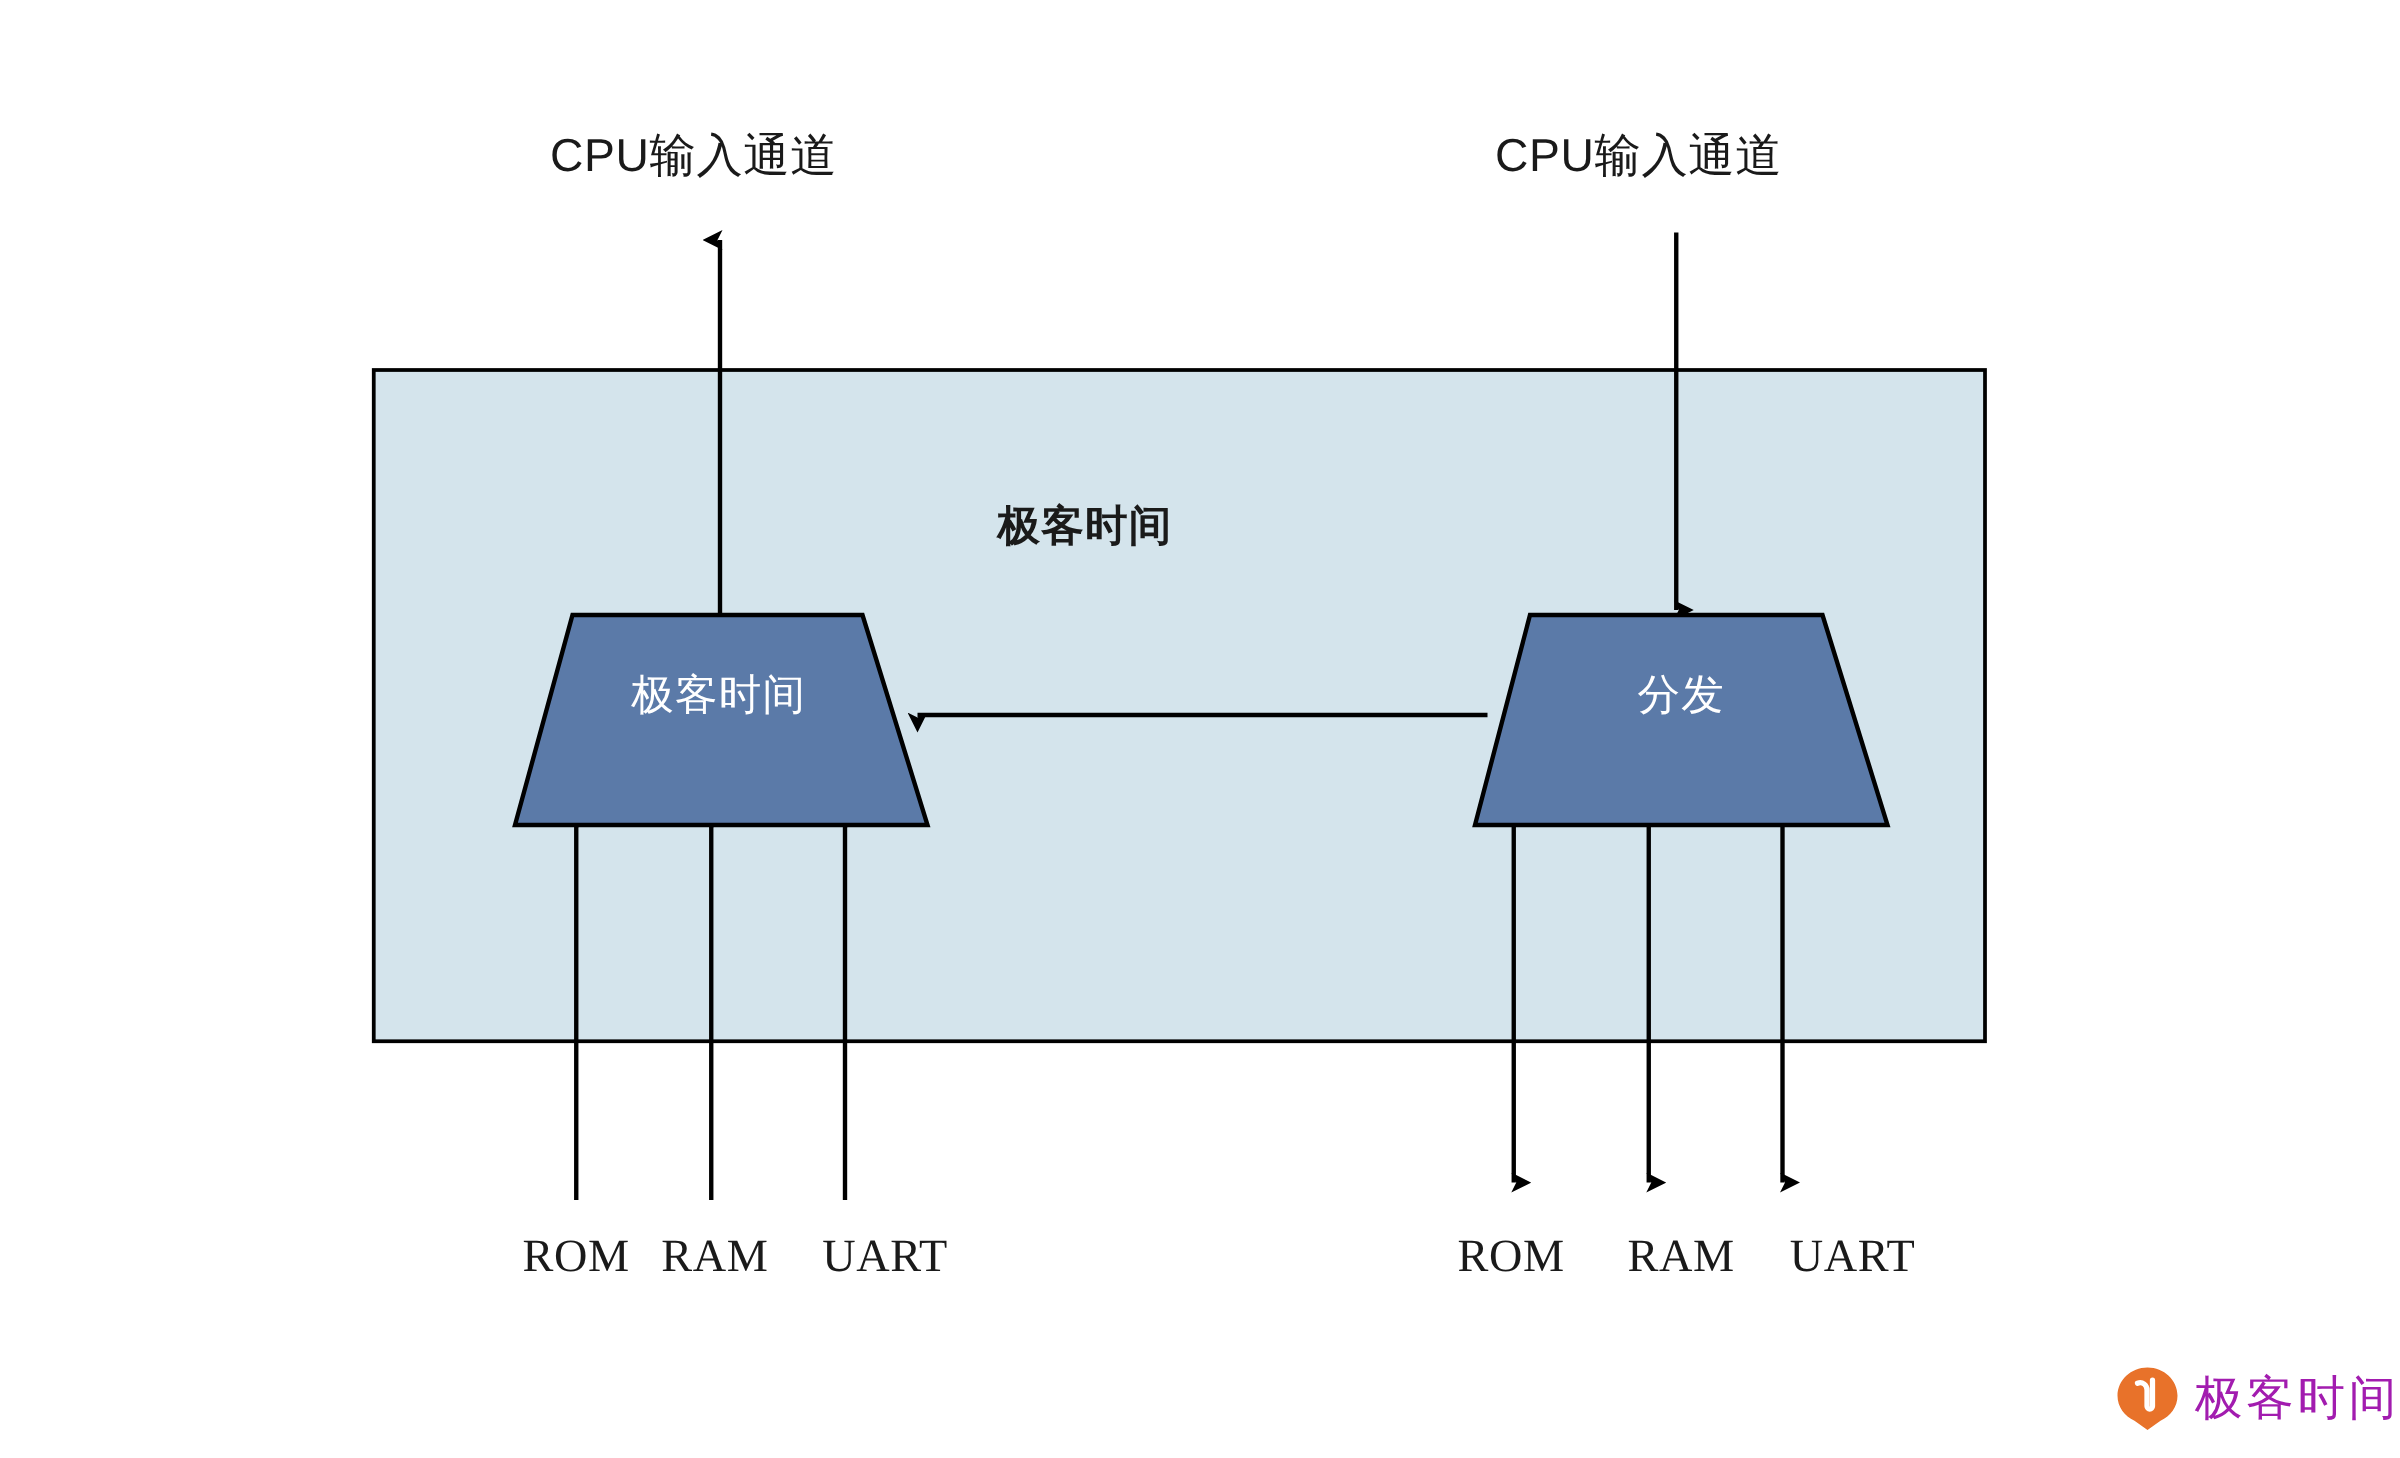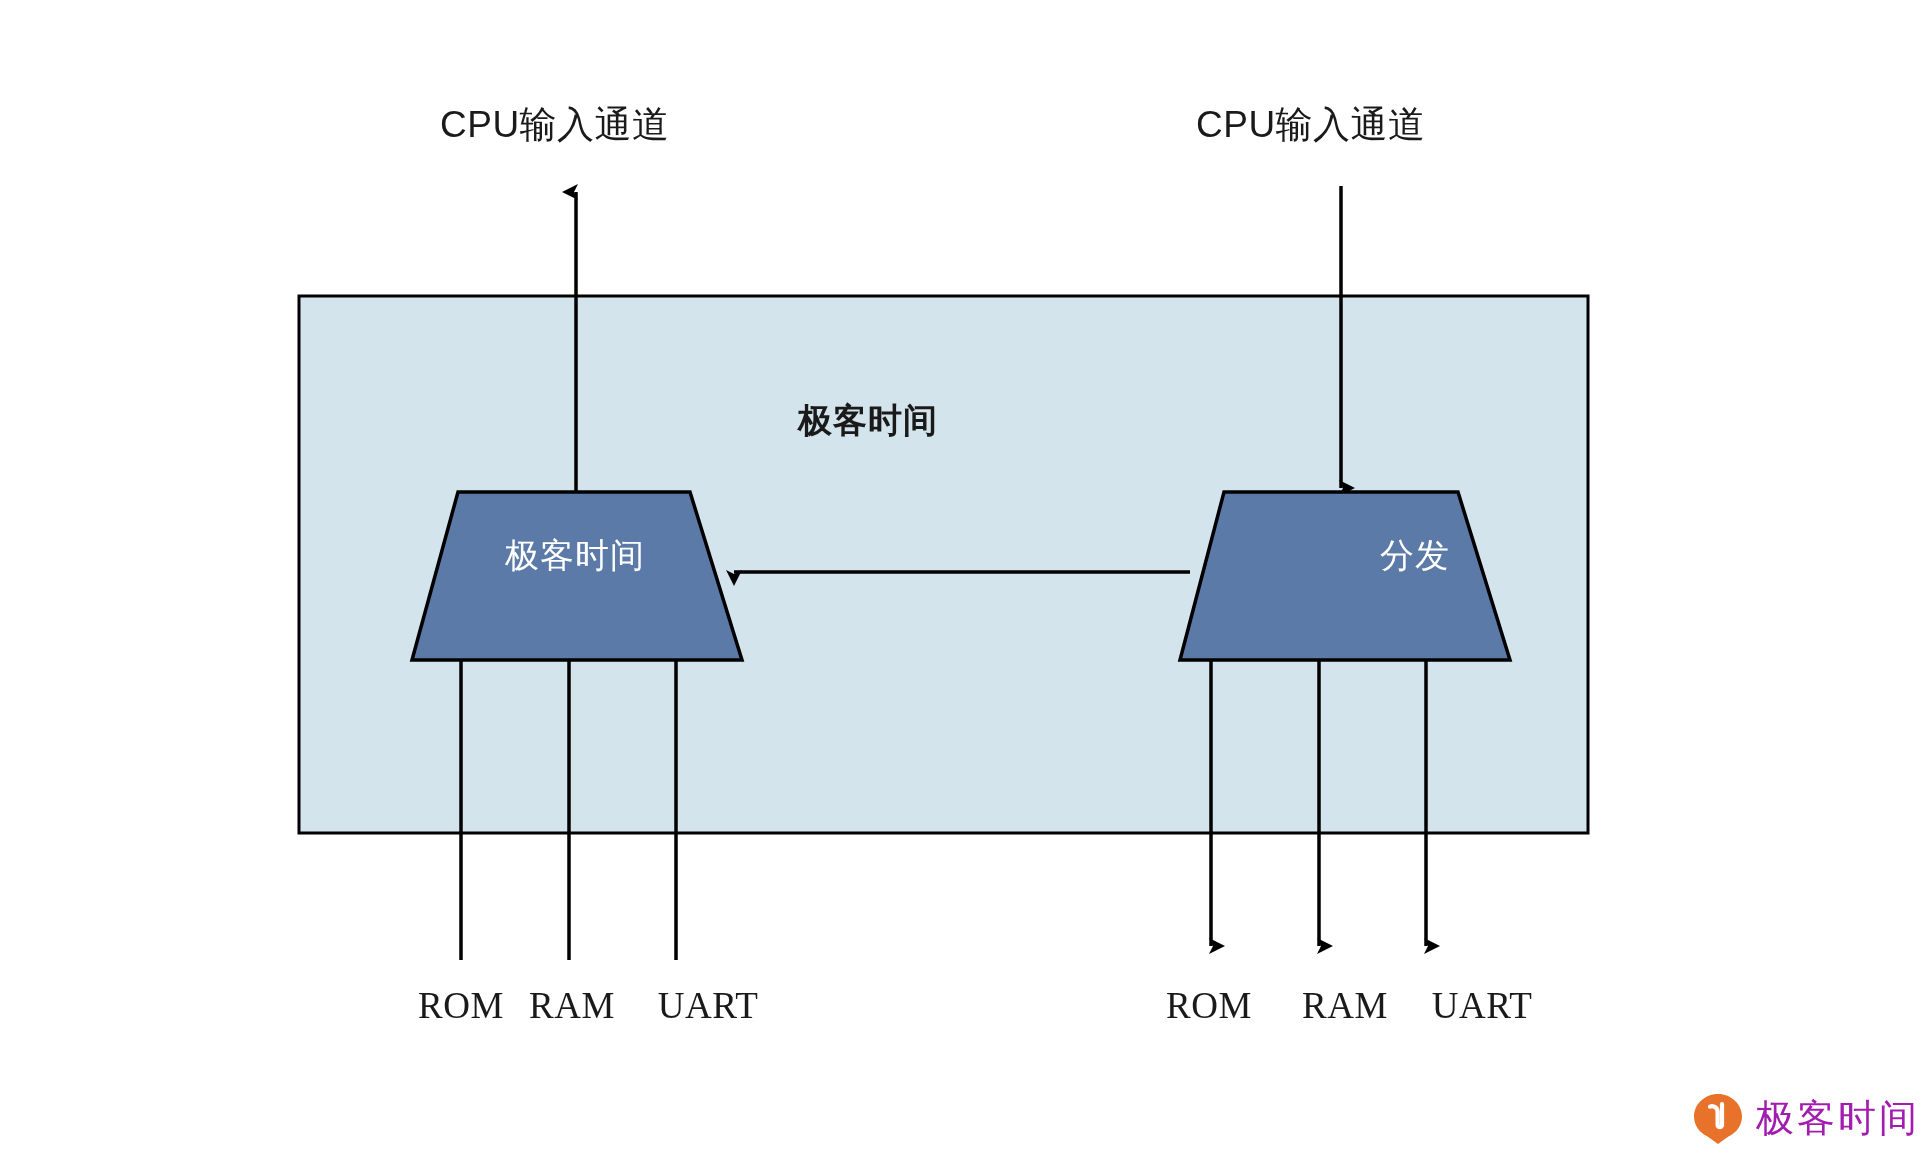--- a/index.html
+++ b/index.html
@@ -108,21 +108,21 @@
   </svg>
 
   <div class="lbl channel-label" style="left:440px; top:100px;">CPU输入通道</div>
 
   <div class="lbl channel-label" style="left:1196px; top:100px;">CPU输入通道</div>
 
   <div class="lbl bus-title" style="left:868px; top:398px; transform:translateX(-50%);">极客时间</div>
 
   <div class="lbl trap-label" style="left:575px; top:556px; transform:translate(-50%,-50%);">极客时间</div>
 
-  <div class="lbl trap-label" style="left:1415px; top:556px; transform:translate(-50%,-50%);">分发</div>
+  <div class="lbl trap-label" style="left:1345px; top:556px; transform:translate(-50%,-50%);">分发</div>
 
   <div class="lbl periph-label" style="left:461px; top:984px; transform:translateX(-50%);">ROM</div>
   <div class="lbl periph-label" style="left:572px; top:984px; transform:translateX(-50%);">RAM</div>
   <div class="lbl periph-label" style="left:708px; top:984px; transform:translateX(-50%);">UART</div>
 
   <div class="lbl periph-label" style="left:1209px; top:984px; transform:translateX(-50%);">ROM</div>
   <div class="lbl periph-label" style="left:1345px; top:984px; transform:translateX(-50%);">RAM</div>
   <div class="lbl periph-label" style="left:1482px; top:984px; transform:translateX(-50%);">UART</div>
 
   <div class="watermark" style="left:1692px; top:1092px;">

